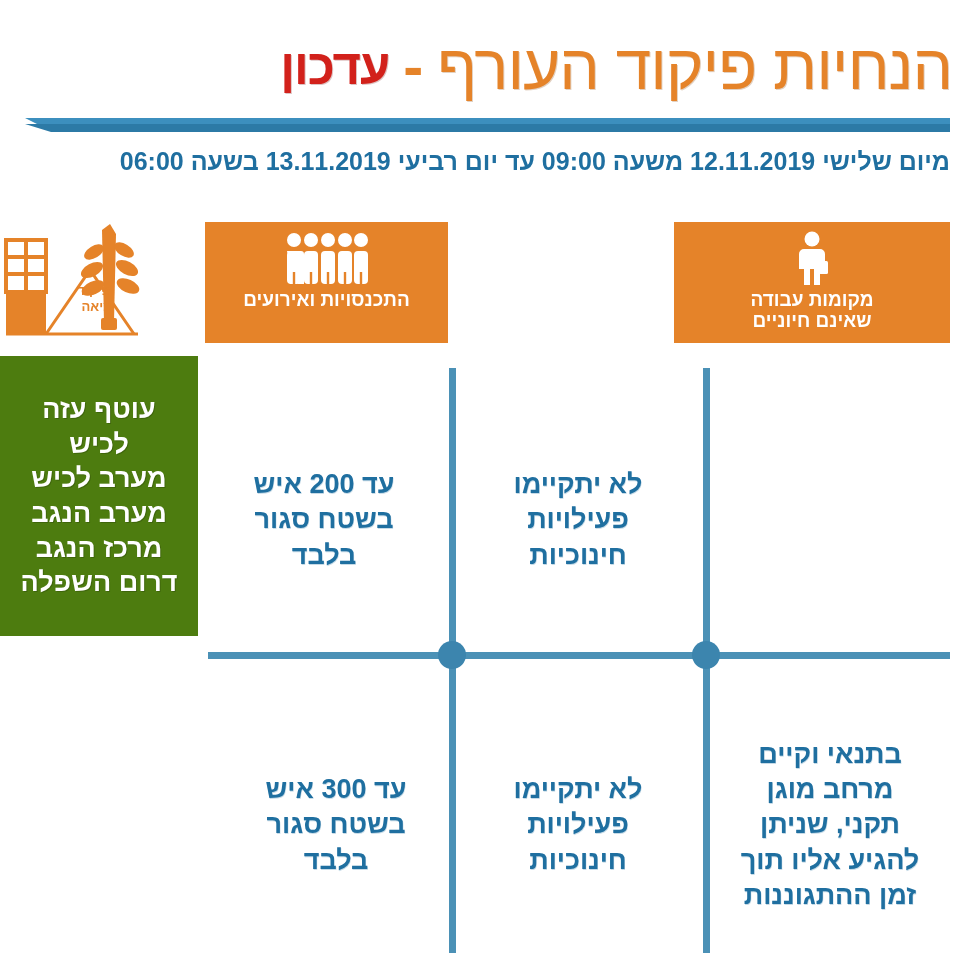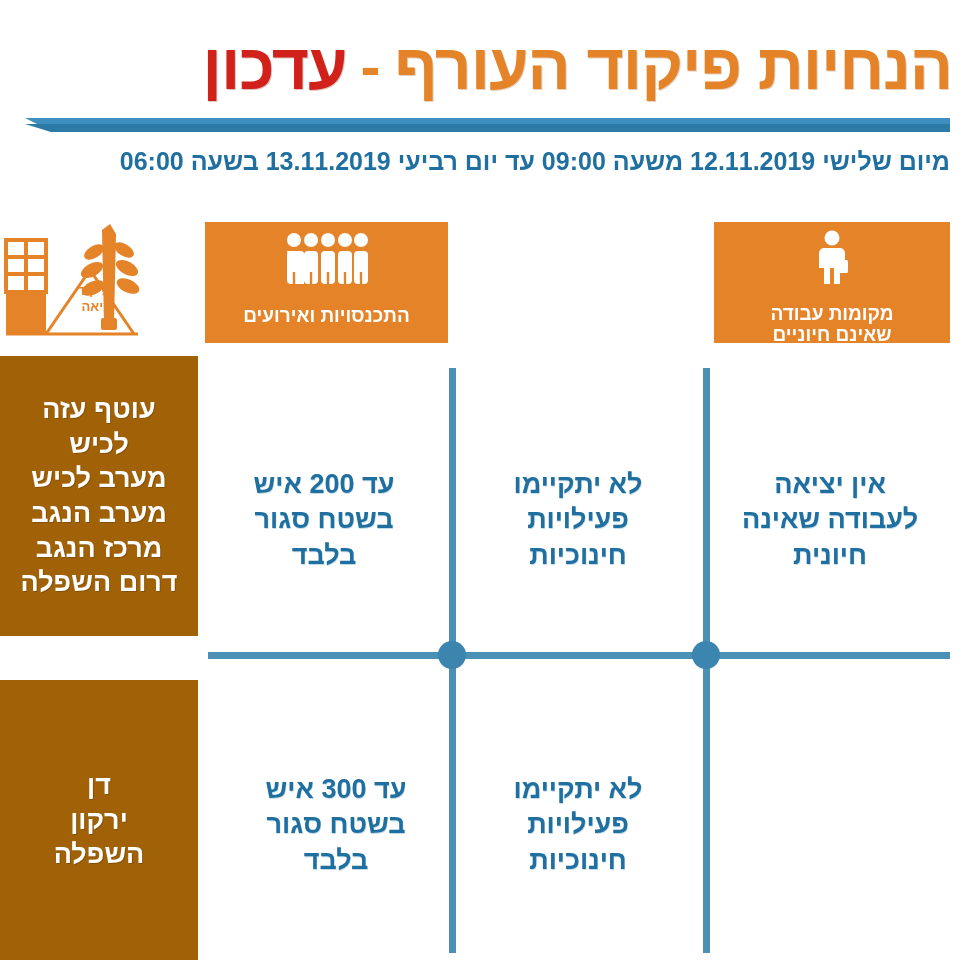--- a/index.html
+++ b/index.html
@@ -27,35 +27,35 @@
     height: 86px;
     display: flex;
     flex-direction: row;
     align-items: center;
     justify-content: flex-start;
     gap: 14px;
     white-space: nowrap;
   }
   .title-main {
     font-size: 64px;
-    font-weight: bold;
+    font-weight: normal;
     color: #E58329;
     letter-spacing: -1px;
     line-height: 1;
     text-shadow: 1px 1px 0 rgba(140,70,10,.25);
     text-align: right;
   }
   .title-dash {
     font-size: 60px;
     font-weight: bold;
     color: #E58329;
     line-height: 1;
   }
   .title-accent {
-    font-size: 64px;
+    font-size: 49px;
     font-weight: bold;
     color: #D2211B;
     letter-spacing: -1px;
     line-height: 1;
     text-shadow: 1px 1px 0 rgba(120,10,10,.25);
   }
 
   
   .title-wedge {
     position: absolute;
@@ -113,25 +113,25 @@
     align-items: center;
     justify-content: center;
   }
   .cat-label {
     color: #ffffff;
     font-size: 19px;
     font-weight: bold;
     text-align: center;
     line-height: 1.1;
     padding: 0 6px;
-    margin-top: 18px;
+    margin-top: 2px;
     white-space: pre-line;
   }
 
-  #cat-work   { right: 30px;  width: 236px; }
+  #cat-work   { right: 30px;  width: 276px; }
   #cat-edu    { right: 281px; width: 243px; }
   #cat-gather { right: 532px; width: 243px; }
 
   
   .logo {
     position: absolute;
     top: 222px;
     right: 832px;
     width: 150px;
     height: 121px;
@@ -178,21 +178,21 @@
     line-height: 1.3;
     white-space: pre-line;
     text-shadow: 0.5px 0.5px 0 rgba(31,111,160,.25);
   }
 
   
   .region {
     position: absolute;
     right: 782px;
     width: 198px;
-    background: #a16207;
+    background: #4d7c0f;
     display: flex;
     align-items: center;
     justify-content: center;
   }
   .region-text {
     color: #ffffff;
     font-size: 27px;
     font-weight: bold;
     text-align: center;
     line-height: 1.28;
@@ -289,44 +289,41 @@
     <div class="logo-text" style="top:62px; right:38px;">פיקוד</div>
     <div class="logo-text" style="top:78px; right:33px;">יציאה</div>
   </div>
 
   <div class="vline" style="top:368px; right:270px; height:585px;"></div>
   <div class="vline" style="top:368px; right:524px; height:585px;"></div>
   <div class="hline" style="top:652px; right:30px; width:742px;"></div>
   <div class="dot" style="top:641px; right:260px;"></div>
   <div class="dot" style="top:641px; right:514px;"></div>
 
-  <div class="cell" style="top:400px; right:34px;  width:232px; height:240px;">אין יציאה
-לעבודה שאינה
-חיונית</div>
   <div class="cell" style="top:400px; right:286px; width:232px; height:240px;">לא יתקיימו
 פעילויות
 חינוכיות</div>
   <div class="cell" style="top:400px; right:540px; width:232px; height:240px;">עד 200 איש
 בשטח סגור
 בלבד</div>
 
+  <div class="cell" style="top:700px; right:34px;  width:232px; height:250px;">בתנאי וקיים
+מרחב מוגן
+תקני, שניתן
+להגיע אליו תוך
+זמן ההתגוננות</div>
   <div class="cell" style="top:700px; right:286px; width:232px; height:250px;">לא יתקיימו
 פעילויות
 חינוכיות</div>
   <div class="cell" style="top:700px; right:528px; width:232px; height:250px;">עד 300 איש
 בשטח סגור
 בלבד</div>
 
   <div class="region" id="region-south">
     <div class="region-text">עוטף עזה
 לכיש
 מערב לכיש
 מערב הנגב
 מרכז הנגב
 דרום השפלה</div>
   </div>
-  <div class="region" id="region-dan">
-    <div class="region-text">דן
-ירקון
-השפלה</div>
-  </div>
 
 </div>
 
 </body></html>

